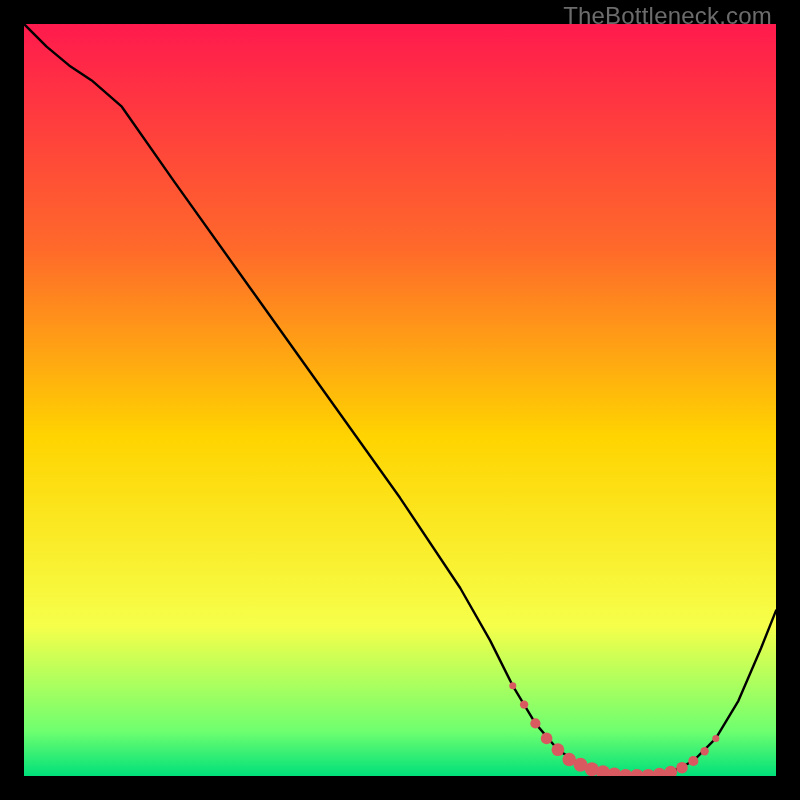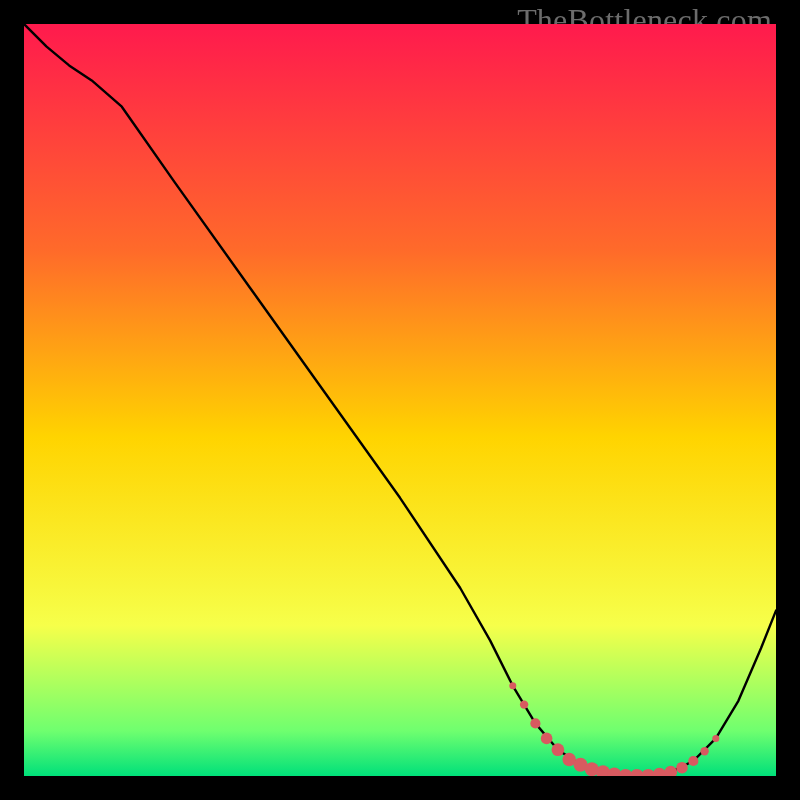--- a/index.html
+++ b/index.html
@@ -24,24 +24,23 @@
     left: 0;
     top: 0;
     width: 752px;
     height: 752px;
   }
   .watermark {
     position: absolute;
     top: 2px;
     right: 28px;
     color: #6c6c6c;
-    font-size: 32px;
+    font-size: 24px;
     font-weight: 400;
     letter-spacing: 0.2px;
-    font-family: Liberation Serif, serif;
   }
 </style>
 </head>
 <body>
 
 <div class="watermark">TheBottleneck.com</div>
 
 <div class="frame">
   <svg class="plot" viewBox="0 0 752 752" preserveAspectRatio="none">
     <defs>

